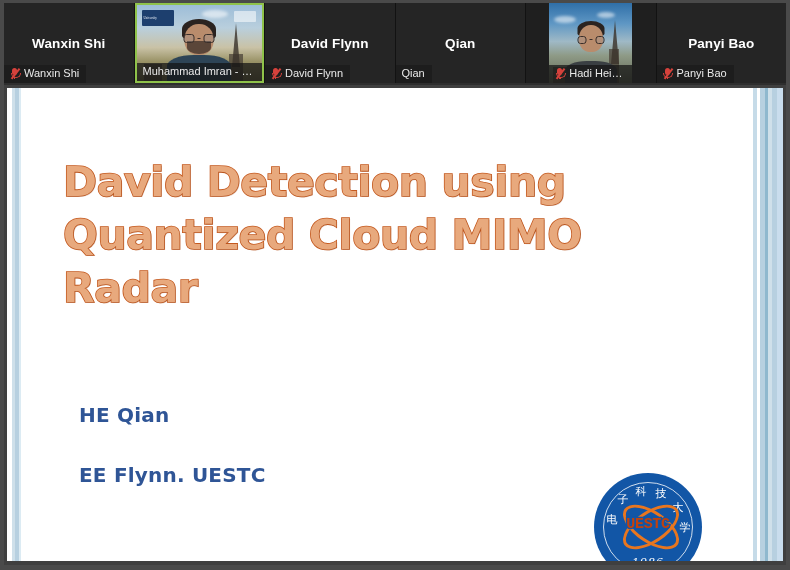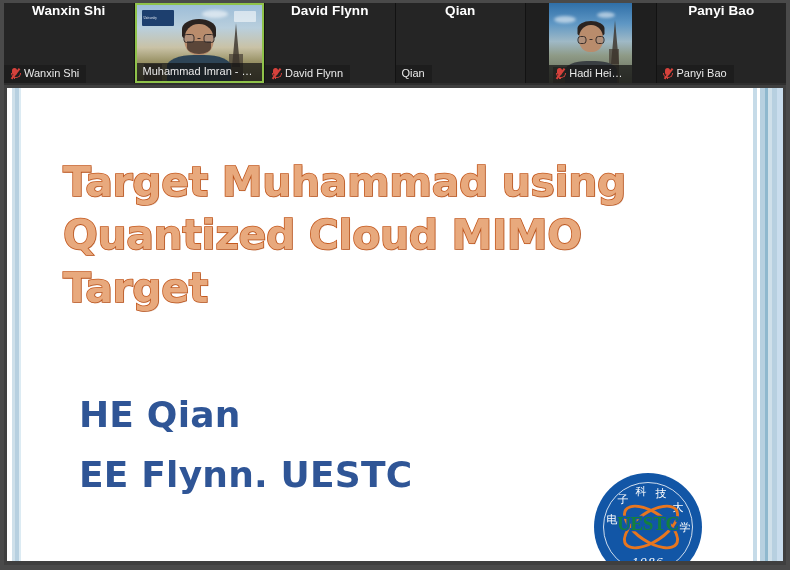--- a/index.html
+++ b/index.html
@@ -42,20 +42,21 @@
     height: 100%;
     background: #252525;
     box-sizing: border-box;
     border-right: 1px solid #121212;
     overflow: hidden;
   }
   .participant-tile:last-child { border-right: none; }
 
   .participant-tile.avatar-only {
     display: flex;
+    align-items: center;
     justify-content: center;
   }
   .tile-center-name {
     color: #ffffff;
     font-size: 13.5px;
     font-weight: bold;
     letter-spacing: 0.1px;
     text-align: center;
     padding: 0 4px;
     white-space: nowrap;
@@ -305,21 +306,21 @@
     text-shadow: 1px 1px 0 rgba(140,60,20,0.22);
   }
 
   
   #slide-subtitle {
     position: absolute;
     left: 72px;
     top: 297px;
     font-family: "DejaVu Sans", sans-serif;
     font-weight: bold;
-    font-size: 36px;
+    font-size: 20px;
     line-height: 60px;
     color: #2f5596;
     letter-spacing: 0.2px;
   }
   #slide-subtitle div { white-space: nowrap; }
 
   
   #uestc-logo {
     position: absolute;
     left: 587px;
@@ -358,24 +359,24 @@
     border: 3px solid #e8761f;
     border-radius: 50%;
   }
   .orbit.a { transform: rotate(34deg); }
   .orbit.b { transform: rotate(-34deg); }
   .seal-word {
     position: absolute;
     left: 50%;
     top: 50%;
     transform: translate(-50%, -50%);
-    color: #15803d;
-    font-family: Liberation Serif, serif;
+    color: #c2410c;
+    font-family: Liberation Mono, monospace;
     font-weight: bold;
-    font-size: 19px;
+    font-size: 15px;
     letter-spacing: -0.3px;
     -webkit-text-stroke: 2.6px #1256a6;
     paint-order: stroke fill;
     white-space: nowrap;
   }
   .seal-year {
     position: absolute;
     left: 0; right: 0;
     bottom: 12px;
     text-align: center;
@@ -531,22 +532,22 @@
         <i style="left:2px;width:4px;background:#c6dbe8;"></i>
         <i style="left:6px;width:3px;background:#ffffff;"></i>
         <i style="left:9px;width:5px;background:#b7d0e0;"></i>
         <i style="left:14px;width:3px;background:#8fb8ce;"></i>
         <i style="left:17px;width:4px;background:#cfe0ea;"></i>
         <i style="left:21px;width:5px;background:#b7d0e0;"></i>
         <i style="left:26px;width:6px;background:#c9dded;"></i>
       </div>
 
       <div id="slide-title">
-        <div>Target Muhammad using</div>
-        <div>Quantized Cloud MIMO Target</div>
+        <div>David Detection using</div>
+        <div>Quantized Cloud MIMO Radar</div>
       </div>
 
       <div id="slide-subtitle">
         <div>HE Qian</div>
         <div>EE Flynn. UESTC</div>
       </div>
 
       <div id="uestc-logo">
         <div class="seal-outer"></div>
         <div class="seal-inner-ring"></div>

